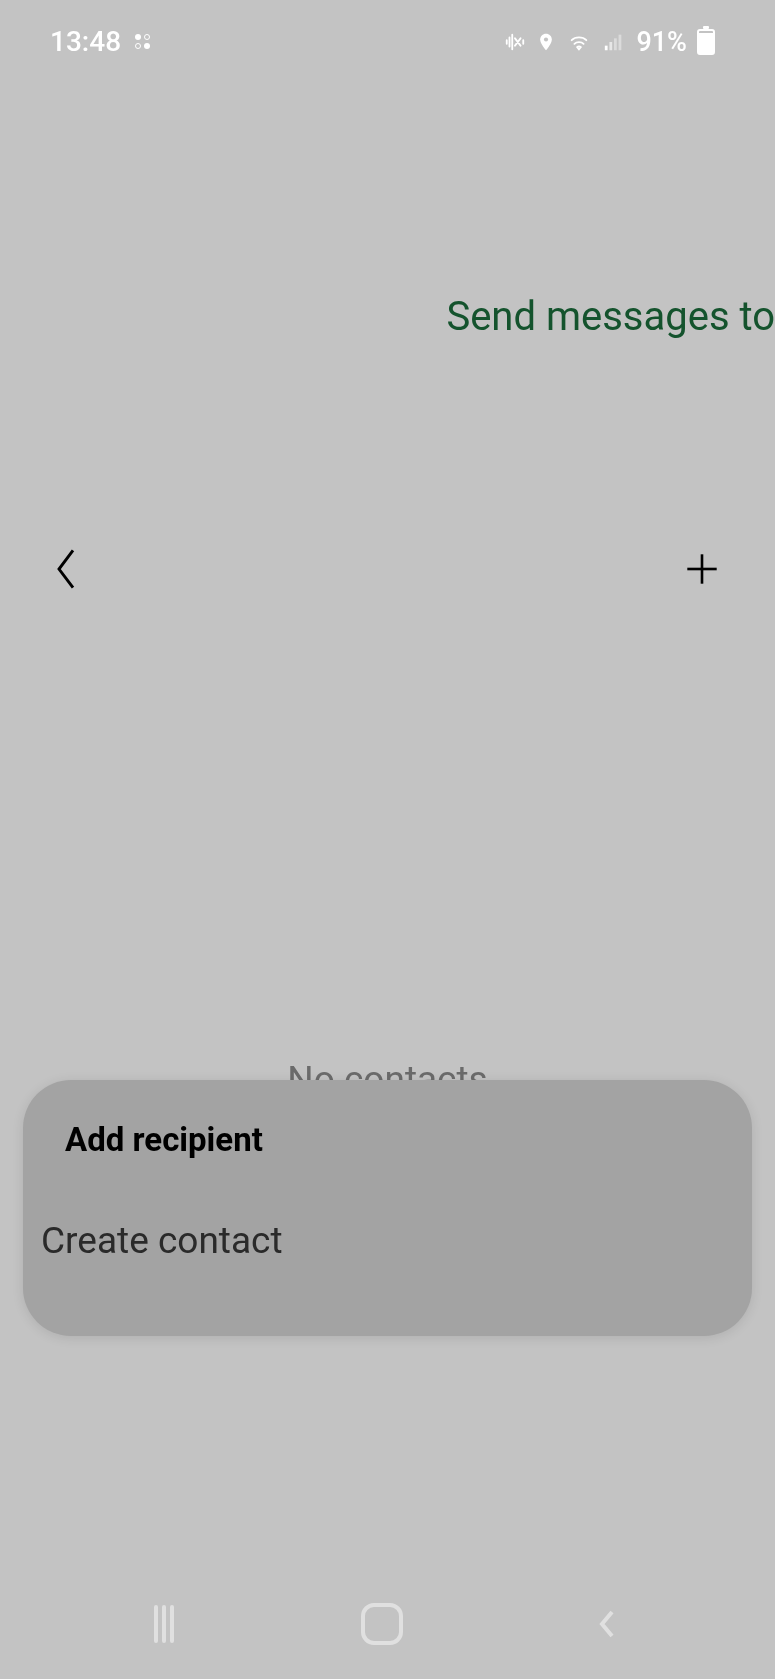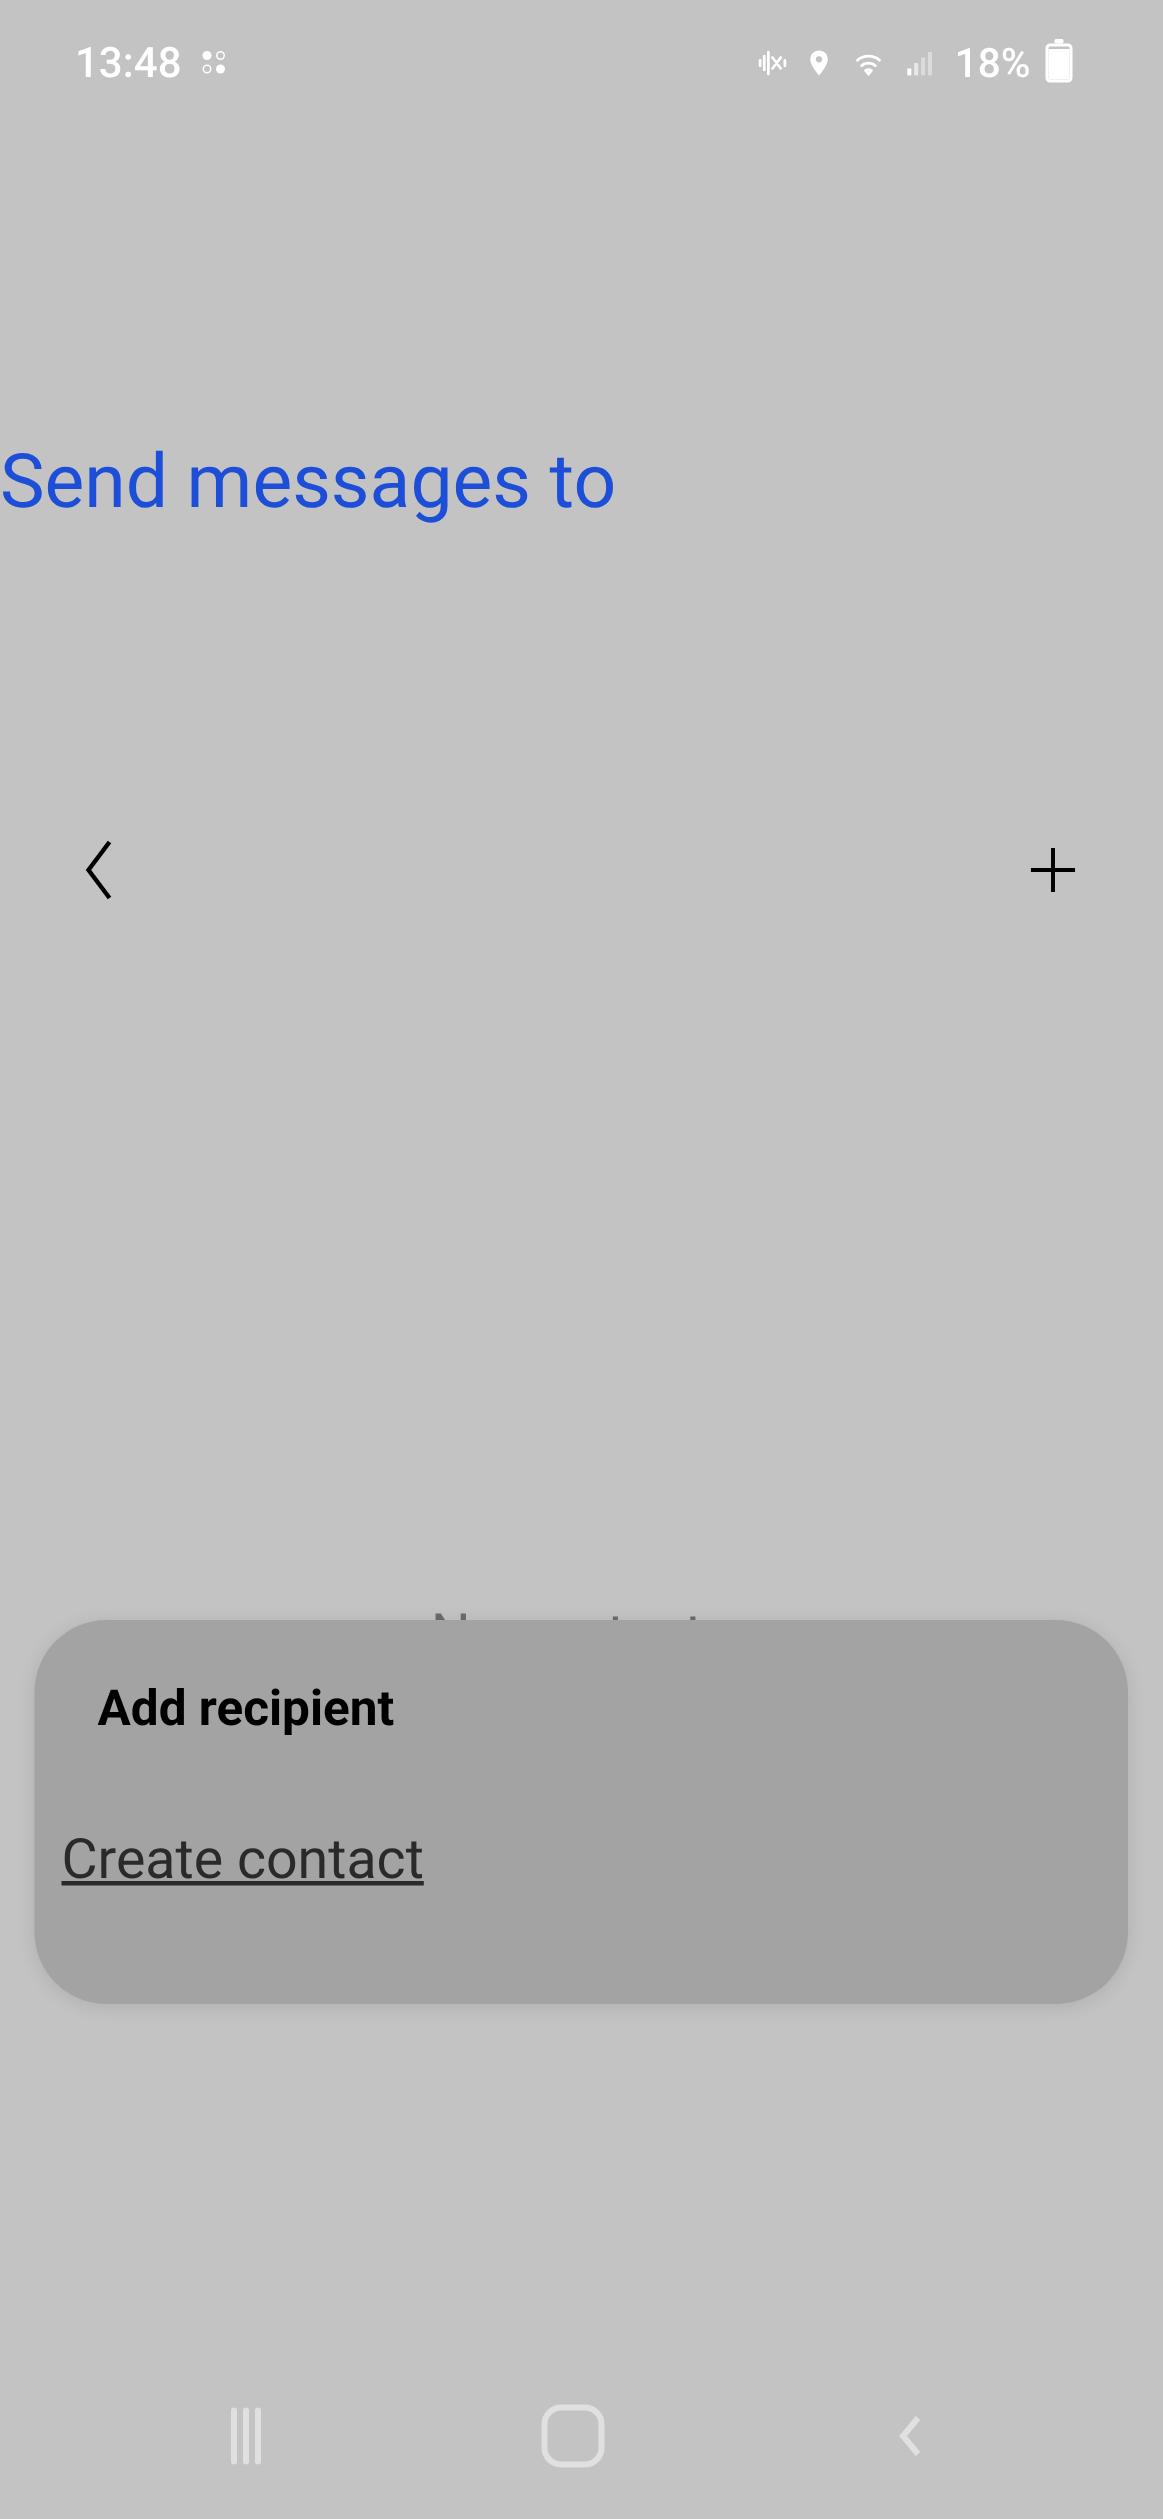--- a/index.html
+++ b/index.html
@@ -69,24 +69,24 @@
       content: "";
       position: absolute;
       top: -5px;
       left: 4px;
       width: 6px;
       height: 3px;
       background: #fff;
       border-radius: 1px;
     }
     .header-title {
-      text-align: left;
-      font-size: 50px;
+      text-align: right;
+      font-size: 40px;
       font-weight: 400;
-      color: #1d4ed8;
+      color: #14532d;
       margin-top: 225px;
       letter-spacing: 0px;
     }
     .action-bar {
       display: flex;
       justify-content: space-between;
       align-items: center;
       padding: 0 42px;
       margin-top: 195px;
     }
@@ -131,21 +131,20 @@
       font-weight: 700;
       color: #000;
       padding: 0 42px 28px 42px;
     }
     .popup-item {
       font-size: 37px;
       color: #2a2a2a;
       padding: 32px 18px;
       cursor: pointer;
       font-weight: 400;
-      text-decoration: underline;
     }
     .nav-bar {
       position: absolute;
       bottom: 0;
       left: 0;
       right: 0;
       height: 110px;
       display: flex;
       justify-content: space-around;
       align-items: center;
@@ -213,21 +212,21 @@
         </svg>
     </span>
     <span class="status-icon">
       <svg width="24" height="22" viewBox="0 0 24 24">
           <rect x="2" y="16" width="3" height="5" fill="#fff"></rect>
           <rect x="7" y="12" width="3" height="9" fill="#fff" opacity="0.6"></rect>
           <rect x="12" y="8" width="3" height="13" fill="#fff" opacity="0.4"></rect>
           <rect x="17" y="4" width="3" height="17" fill="#fff" opacity="0.4"></rect>
         </svg>
     </span>
-    <span class="battery-text">18%</span>
+    <span class="battery-text">91%</span>
     <span class="battery-icon"></span>
   </div>
 </div>
 
 <h1 class="header-title">Send messages to</h1>
 
 <div class="action-bar">
   <button class="icon-button">
     <svg class="chevron-back" width="28" height="48" viewBox="0 0 24 40">
         <polyline points="18,4 6,20 18,36"></polyline>

